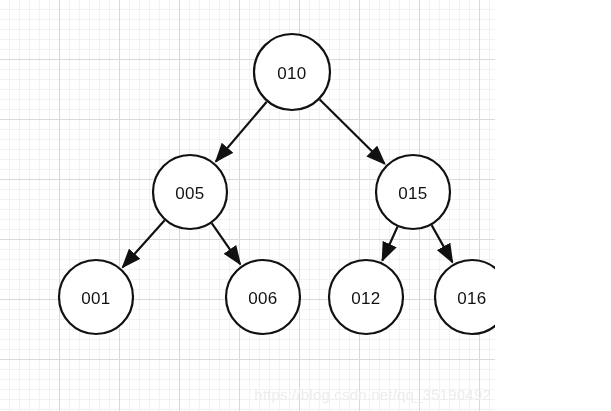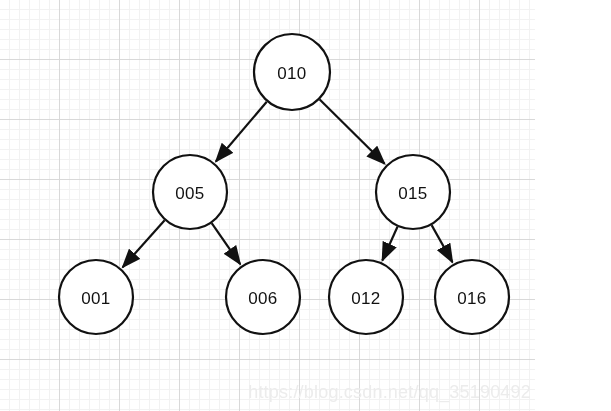--- a/index.html
+++ b/index.html
@@ -20,21 +20,20 @@
       linear-gradient(to bottom, #d9d9d9 1px, transparent 1px),
       linear-gradient(to right,  #f2f2f2 1px, transparent 1px),
       linear-gradient(to bottom, #f2f2f2 1px, transparent 1px);
     background-size:
       60px 60px,
       60px 60px,
       10px 10px,
       10px 10px;
     background-position: -1px -1px, -1px -1px, -1px -1px, -1px -1px;
     font-family: "Liberation Sans", sans-serif;
-    padding-left: 40px;
   }
   #tree-svg {
     position: absolute;
     left: 0;
     top: 0;
     width: 611px;
     height: 411px;
   }
   .node-circle {
     fill: #ffffff;
@@ -52,21 +51,21 @@
   .edge-line {
     stroke: #111111;
     stroke-width: 2.2;
     fill: none;
   }
   .watermark {
     position: absolute;
     right: 4px;
     bottom: 8px;
     font-family: "Liberation Sans", sans-serif;
-    font-size: 18px;
+    font-size: 15px;
     color: #ececec;
     white-space: nowrap;
     letter-spacing: 0.2px;
     user-select: none;
   }
 </style>
 </head>
 <body>
 
 <div id="canvas-root">

